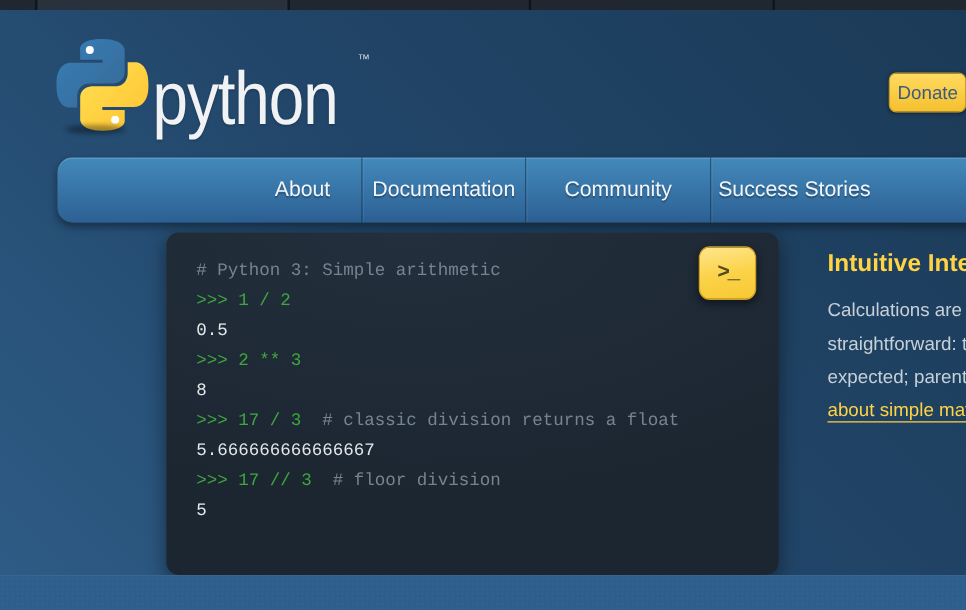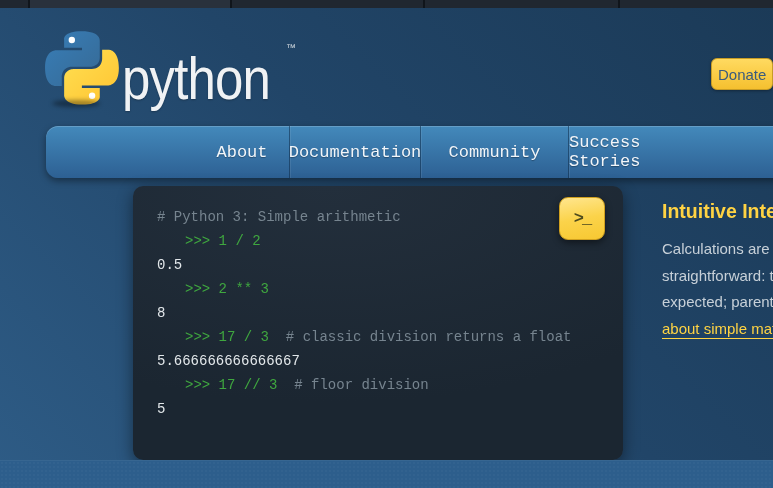--- a/index.html
+++ b/index.html
@@ -31,37 +31,37 @@
     background:linear-gradient(#ffda60,#f5c02f);border:1px solid #c79c25;
     font-family:"Liberation Sans",sans-serif;font-size:15px;color:#3b5b7e;
     box-shadow:0 1px 3px rgba(0,0,0,.35);cursor:pointer;margin-left:12px;}
 
   
   .mainnav{position:absolute;left:46px;top:126px;width:880px;height:52px;
     border-radius:12px 0 0 12px;display:flex;align-items:stretch;padding-left:149px;
     background:linear-gradient(#4389bb,#2d6093);
     box-shadow:0 3px 7px rgba(0,0,0,.4), inset 0 1px 0 rgba(255,255,255,.18);}
   .nav-item{display:flex;align-items:center;justify-content:center;
-    font-size:17px;color:#f2f6fa;cursor:pointer;text-shadow:0 1px 1px rgba(0,0,0,.3);font-family:Liberation Mono, monospace;}
+    font-size:17px;color:#f2f6fa;cursor:pointer;text-shadow:0 1px 1px rgba(0,0,0,.3);}
   .nav-item + .nav-item{border-left:1px solid rgba(14,44,73,.55);
     box-shadow:inset 1px 0 0 rgba(255,255,255,.08);}
   .nav-item:nth-child(1){width:94px;}
   .nav-item:nth-child(2){width:131px;}
   .nav-item:nth-child(3){width:148px;}
   .nav-item:nth-child(4){width:134px;}
   .nav-item:nth-child(5){width:170px;}
 
   
   .console{position:absolute;left:133px;top:186px;width:490px;height:274px;border-radius:10px;
     background:radial-gradient(130% 110% at 40% 0%,#232f3c 0%,#1b2631 72%);
     box-shadow:0 5px 16px rgba(0,0,0,.45);}
   .console-lines{padding:19px 0 0 24px;font-family:"Liberation Mono",monospace;
     font-size:14px;line-height:24px;white-space:pre;}
   .seg-comment{color:#76848f;}
-  .seg-code{color:#3fa73f;margin-left:28px;}
+  .seg-code{color:#3fa73f;}
   .seg-out{color:#e2e7ea;}
   .term-btn{position:absolute;top:11px;right:18px;width:46px;height:43px;border-radius:9px;
     background:linear-gradient(170deg,#ffe68e 0%,#fbd34a 50%,#f7c832 100%);
     border:1px solid #cfa01f;box-shadow:0 3px 7px rgba(0,0,0,.45);cursor:pointer;
     font-family:"Liberation Mono",monospace;font-weight:bold;font-size:17px;color:#4f4c1f;
     letter-spacing:-2px;display:flex;align-items:center;justify-content:center;}
 
   
   .feature{position:absolute;left:662px;top:194px;width:380px;}
   .feature h2{margin:6px 0 13px 0;font-size:19.5px;font-weight:bold;color:#ffd343;white-space:nowrap;}

